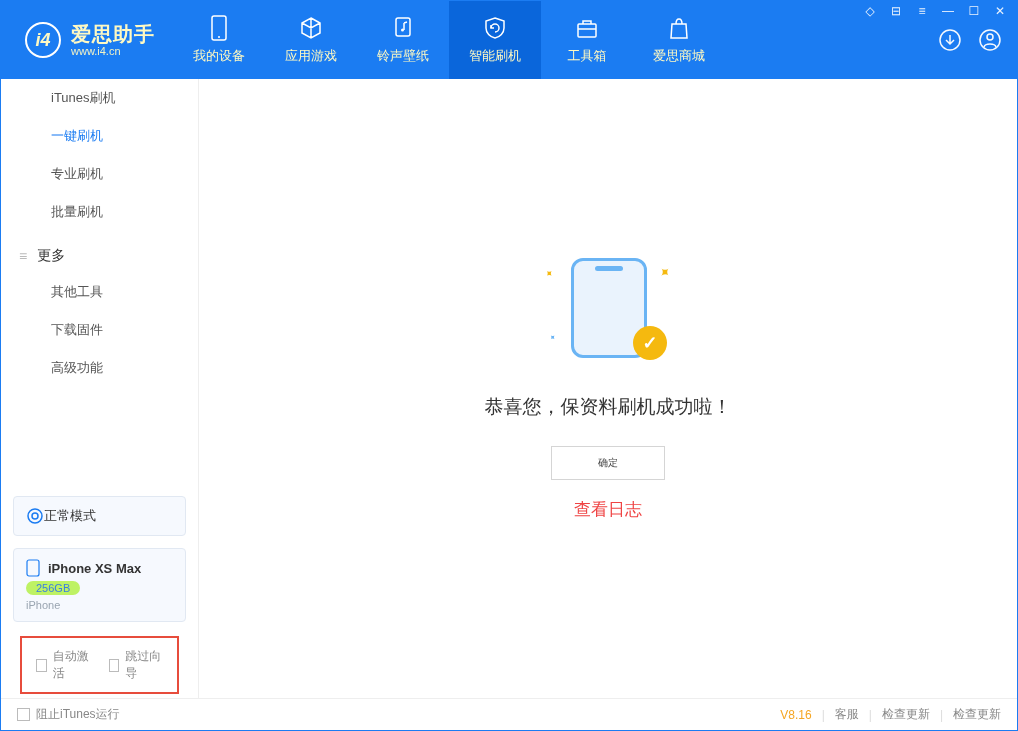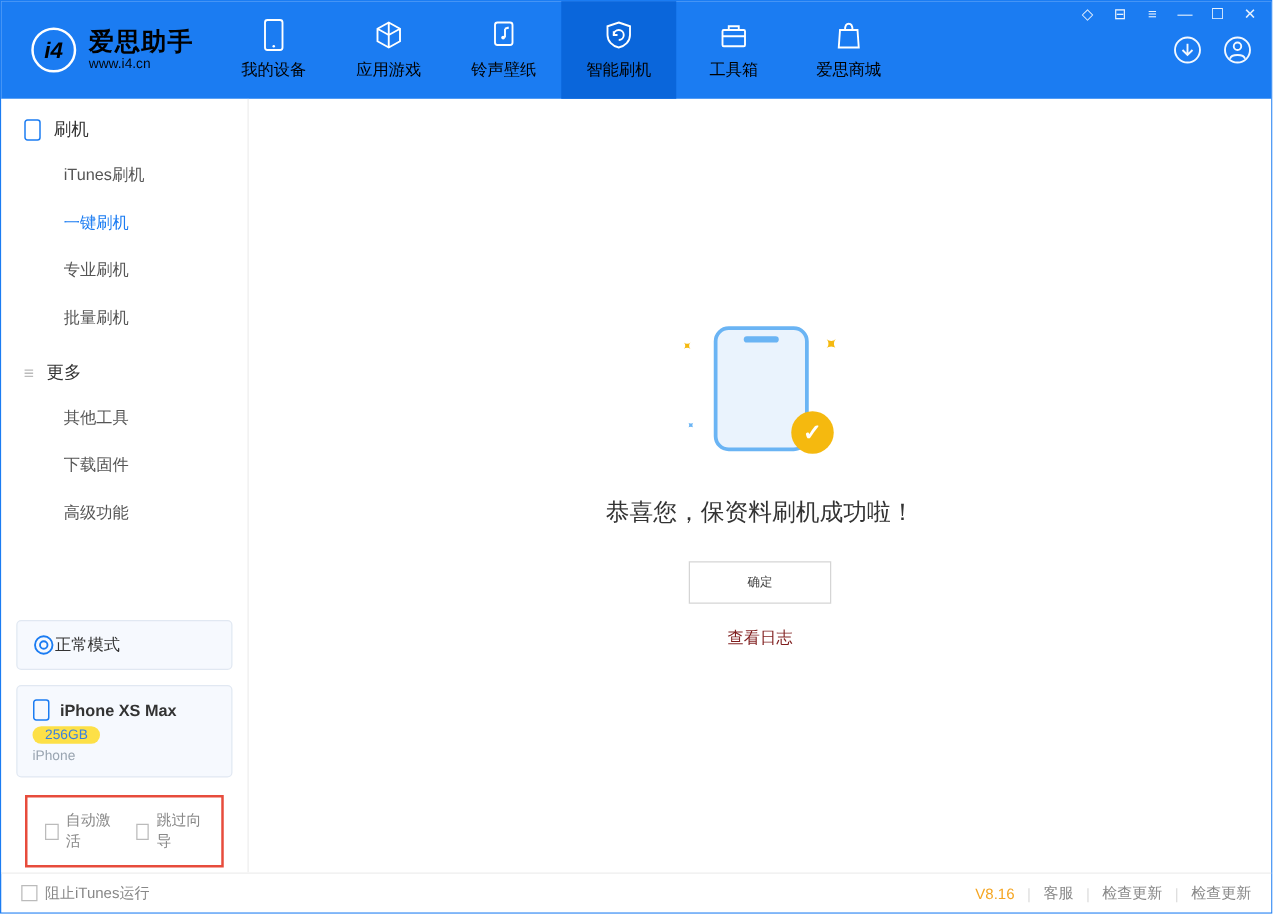--- a/index.html
+++ b/index.html
@@ -1,18 +1,18 @@
 <!DOCTYPE html>
 <html><head>
 <meta charset="utf-8">
 <style>
 * { margin: 0; padding: 0; box-sizing: border-box; font-family: "Microsoft YaHei", Arial, sans-serif; }
 body { background: #fff; }
 .window { width: 1018px; height: 731px; border: 1px solid #1b7cf2; display: flex; flex-direction: column; }
-.header { height: 78px; background: #1b7cf2; display: flex; align-items: stretch; color: #000000; }
+.header { height: 78px; background: #1b7cf2; display: flex; align-items: stretch; color: #fef9c3; }
 .logo-area { display: flex; align-items: center; padding: 0 18px 0 24px; }
 .logo-circle { width: 36px; height: 36px; border: 2.5px solid #fff; border-radius: 50%; display: flex; align-items: center; justify-content: center; margin-right: 10px; font-weight: bold; font-size: 18px; font-style: italic; }
 .logo-text { display: flex; flex-direction: column; line-height: 1.1; }
 .logo-title { font-size: 20px; font-weight: bold; letter-spacing: 1px; }
 .logo-sub { font-size: 11px; opacity: 0.95; }
 .tabs { display: flex; justify-content: flex-end; }
 .tab { width: 92px; display: flex; flex-direction: column; align-items: center; justify-content: center; cursor: pointer; font-size: 13px; position: relative; }
 .tab.active { background: #0a66db; }
 .tab-icon { width: 26px; height: 26px; margin-bottom: 6px; display: flex; align-items: center; justify-content: center; }
 .header-right { margin-left: auto; display: flex; align-items: center; padding-right: 14px; gap: 14px; }
@@ -21,37 +21,37 @@
 .win-controls span { cursor: pointer; opacity: 0.9; width: 16px; text-align: center; }
 .body { flex: 1; display: flex; overflow: hidden; }
 .sidebar { width: 198px; border-right: 1px solid #eee; display: flex; flex-direction: column; background: #fff; }
 .side-group-title { display: flex; align-items: center; gap: 10px; padding: 16px 18px 8px; color: #333; font-size: 14px; }
 .side-item { padding: 10px 18px 10px 50px; font-size: 13px; color: #555; cursor: pointer; }
 .side-item.active { color: #1b7cf2; }
 .side-spacer { flex: 1; }
 .mode-card, .device-card { margin: 6px 12px; border: 1px solid #e1e8f2; border-radius: 4px; background: #f6f9fe; padding: 10px 12px; display: flex; align-items: center; font-size: 13px; color: #333; }
 .device-card { flex-direction: column; align-items: flex-start; gap: 4px; }
 .device-name { font-weight: bold; color: #333; display: flex; align-items: center; gap: 8px; }
-.badge { background: #fde047; color: #3a7fe0; border-radius: 10px; padding: 1px 10px; font-size: 11px; }
+.badge { background: #bef264; color: #3a7fe0; border-radius: 10px; padding: 1px 10px; font-size: 11px; }
 .device-type { color: #9aa5b1; font-size: 11px; }
 .checkbox-row { display: flex; gap: 18px; padding: 10px 14px; border: 2px solid #e74c3c; margin: 8px 19px 4px; }
 .chk { display: flex; align-items: center; gap: 6px; font-size: 12px; color: #888; cursor: pointer; }
 .chk-box { width: 13px; height: 13px; border: 1px solid #bbb; }
 .main { flex: 1; display: flex; flex-direction: column; align-items: center; justify-content: center; position: relative; }
 .illust { position: relative; width: 130px; height: 110px; margin-bottom: 28px; }
 .phone { width: 76px; height: 100px; border: 3px solid #6ab4f4; border-radius: 12px; background: #eaf3fd; position: absolute; left: 28px; top: 2px; }
 .phone::before { content: ""; position: absolute; top: 5px; left: 50%; transform: translateX(-50%); width: 28px; height: 5px; background: #6ab4f4; border-radius: 3px; }
 .check-badge { position: absolute; right: 6px; bottom: 6px; width: 34px; height: 34px; background: #f5b90f; border-radius: 50%; display: flex; align-items: center; justify-content: center; color: #fff; font-size: 18px; font-weight: bold; }
 .spark { position: absolute; color: #f5b90f; font-size: 14px; transform: rotate(45deg); }
 .spark.s1 { left: 2px; top: 12px; font-size: 10px; }
 .spark.s2 { right: 2px; top: 8px; }
 .spark.s3 { left: 6px; bottom: 24px; font-size: 8px; color: #6ab4f4; }
 .success-text { font-size: 19px; color: #333; margin-bottom: 26px; }
 .ok-btn { border: 1px solid #d5d5d5; padding: 9px 46px; font-size: 10px; color: #444; background: #fff; cursor: pointer; margin-bottom: 18px; }
-.log-link { color: #7f1d1d; font-size: 13px; cursor: pointer; }
+.log-link { color: #ef4444; font-size: 17px; cursor: pointer; }
 .footer { height: 32px; border-top: 1px solid #eee; display: flex; align-items: center; padding: 0 16px; font-size: 12px; color: #888; text-align: center; }
 .footer .chk { color: #888; }
 .footer-right { margin-left: auto; display: flex; align-items: center; gap: 10px; }
 .footer-right span { cursor: pointer; }
 .divider { color: #ddd; }
 .version { color: #f5a623; }
 svg { display: block; }
 </style>
 </head>
 <body>
@@ -142,26 +142,20 @@
             <circle cx="12" cy="12" r="10" fill="none" stroke="#fff" stroke-width="1.5"></circle>
             <circle cx="12" cy="9" r="3" fill="none" stroke="#fff" stroke-width="1.5"></circle>
             <path d="M6 19 C7 15 17 15 18 19" fill="none" stroke="#fff" stroke-width="1.5"></path>
           </svg>
         </div>
     </div>
   </div>
 
   <div class="body">
     <div class="sidebar">
-      <div class="side-group-title">
-        <svg width="14" height="18">
-            <rect x="1" y="1" width="12" height="16" rx="2" fill="none" stroke="#1b7cf2" stroke-width="1.2"></rect>
-          </svg>
-        <span>刷机</span>
-      </div>
       <div class="side-item">iTunes刷机</div>
       <div class="side-item active">一键刷机</div>
       <div class="side-item">专业刷机</div>
       <div class="side-item">批量刷机</div>
 
       <div class="side-group-title">
         <span style="color:#bbb;font-size:14px">≡</span>
         <span>更多</span>
       </div>
       <div class="side-item">其他工具</div>

